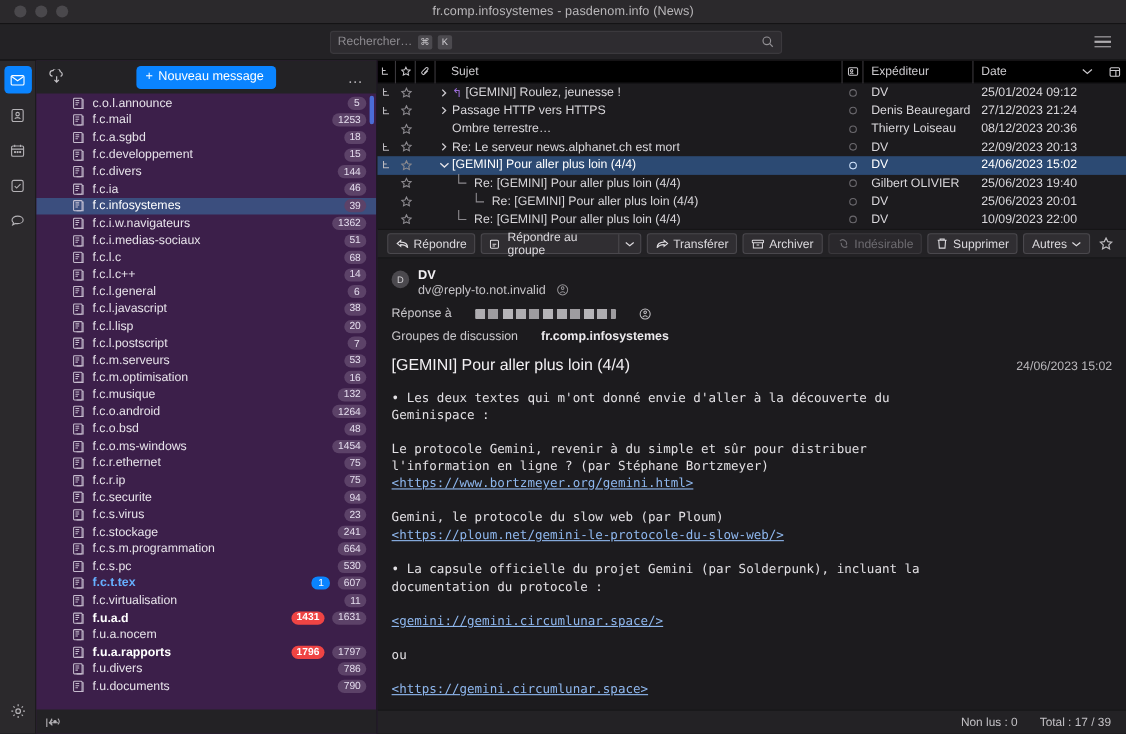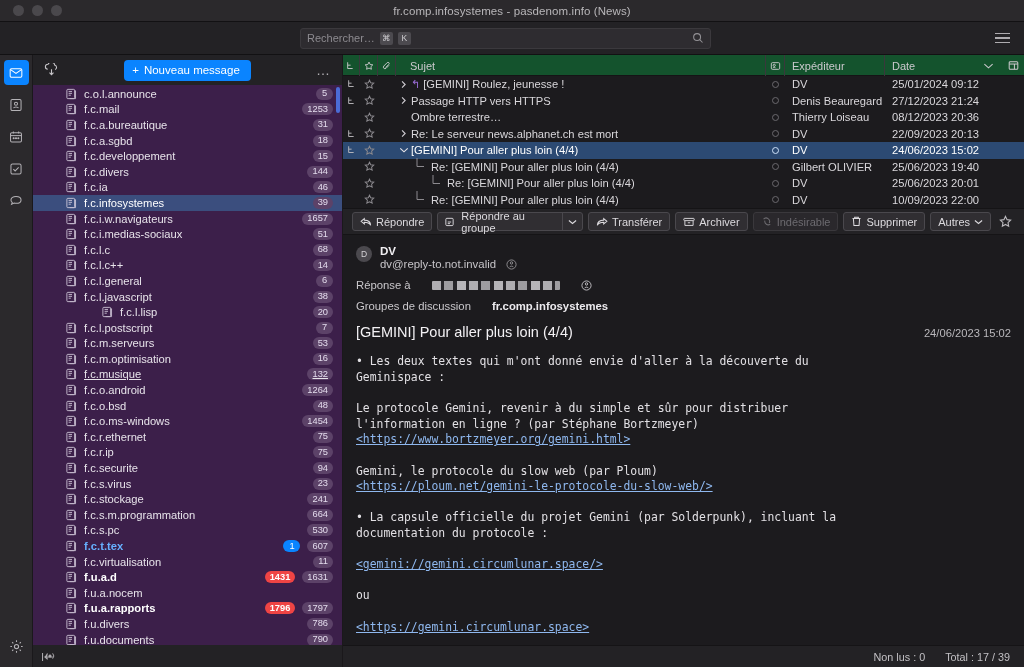--- a/index.html
+++ b/index.html
@@ -112,22 +112,22 @@
   .folder-status {
     height:22px; flex:0 0 22px; background:#232225;
     display:flex; align-items:center; padding-left:10px;
   }
 
   
   .right { flex:1; display:flex; flex-direction:column; min-width:0; background:#1c1b1e; }
 
   
   .list-head {
-    height:21px; flex:0 0 21px; background:#14532d;
-    display:flex; align-items:flex-start; font-size:11px; color:#cbc9cd;
+    height:21px; flex:0 0 21px; background:#000000;
+    display:flex; align-items:center; font-size:11px; color:#cbc9cd;
     border-bottom:1px solid #151416;
   }
   .lh {
     height:21px; display:flex; align-items:center; justify-content:center;
     border-right:1px solid #3a383c;
   }
   .lh.c-thread { width:17px; }
   .lh.c-star { width:18px; }
   .lh.c-att { width:18px; }
   .lh.c-subj { flex:1; justify-content:flex-start; padding-left:14px; }
@@ -339,31 +339,20 @@
               <span class="badge">1253</span>
             </div>
             <div class="folder-row" style="position: relative;">
               <span>
                 <svg class="fico" viewBox="0 0 14 14" fill="none" stroke="#ddd6e4" stroke-width="1.1">
                   <rect x="2.2" y="1.6" width="9" height="10.8" rx="1"></rect>
                   <path d="M4.2 4h4M4.2 6.2h4M4.2 8.4h2.6"></path>
                   <path d="M11.2 3.2h1.1v9.2H5.4"></path>
                 </svg>
               </span>
-              <span class="fname">f.c.a.bureautique</span>
-              <span class="badge">31</span>
-            </div>
-            <div class="folder-row" style="position: relative;">
-              <span>
-                <svg class="fico" viewBox="0 0 14 14" fill="none" stroke="#ddd6e4" stroke-width="1.1">
-                  <rect x="2.2" y="1.6" width="9" height="10.8" rx="1"></rect>
-                  <path d="M4.2 4h4M4.2 6.2h4M4.2 8.4h2.6"></path>
-                  <path d="M11.2 3.2h1.1v9.2H5.4"></path>
-                </svg>
-              </span>
               <span class="fname">f.c.a.sgbd</span>
               <span class="badge">18</span>
             </div>
             <div class="folder-row" style="position: relative;">
               <span>
                 <svg class="fico" viewBox="0 0 14 14" fill="none" stroke="#ddd6e4" stroke-width="1.1">
                   <rect x="2.2" y="1.6" width="9" height="10.8" rx="1"></rect>
                   <path d="M4.2 4h4M4.2 6.2h4M4.2 8.4h2.6"></path>
                   <path d="M11.2 3.2h1.1v9.2H5.4"></path>
                 </svg>
@@ -406,21 +395,21 @@
             </div>
             <div class="folder-row" style="position: relative;">
               <span>
                 <svg class="fico" viewBox="0 0 14 14" fill="none" stroke="#ddd6e4" stroke-width="1.1">
                   <rect x="2.2" y="1.6" width="9" height="10.8" rx="1"></rect>
                   <path d="M4.2 4h4M4.2 6.2h4M4.2 8.4h2.6"></path>
                   <path d="M11.2 3.2h1.1v9.2H5.4"></path>
                 </svg>
               </span>
               <span class="fname">f.c.i.w.navigateurs</span>
-              <span class="badge">1657</span>
+              <span class="badge">1362</span>
             </div>
             <div class="folder-row" style="position: relative;">
               <span>
                 <svg class="fico" viewBox="0 0 14 14" fill="none" stroke="#ddd6e4" stroke-width="1.1">
                   <rect x="2.2" y="1.6" width="9" height="10.8" rx="1"></rect>
                   <path d="M4.2 4h4M4.2 6.2h4M4.2 8.4h2.6"></path>
                   <path d="M11.2 3.2h1.1v9.2H5.4"></path>
                 </svg>
               </span>
               <span class="fname">f.c.i.medias-sociaux</span>
@@ -463,21 +452,21 @@
               <span>
                 <svg class="fico" viewBox="0 0 14 14" fill="none" stroke="#ddd6e4" stroke-width="1.1">
                   <rect x="2.2" y="1.6" width="9" height="10.8" rx="1"></rect>
                   <path d="M4.2 4h4M4.2 6.2h4M4.2 8.4h2.6"></path>
                   <path d="M11.2 3.2h1.1v9.2H5.4"></path>
                 </svg>
               </span>
               <span class="fname">f.c.l.javascript</span>
               <span class="badge">38</span>
             </div>
-            <div class="folder-row" style="position: relative; margin-left: 36px;">
+            <div class="folder-row" style="position: relative;">
               <span>
                 <svg class="fico" viewBox="0 0 14 14" fill="none" stroke="#ddd6e4" stroke-width="1.1">
                   <rect x="2.2" y="1.6" width="9" height="10.8" rx="1"></rect>
                   <path d="M4.2 4h4M4.2 6.2h4M4.2 8.4h2.6"></path>
                   <path d="M11.2 3.2h1.1v9.2H5.4"></path>
                 </svg>
               </span>
               <span class="fname">f.c.l.lisp</span>
               <span class="badge">20</span>
             </div>
@@ -507,21 +496,21 @@
               <span>
                 <svg class="fico" viewBox="0 0 14 14" fill="none" stroke="#ddd6e4" stroke-width="1.1">
                   <rect x="2.2" y="1.6" width="9" height="10.8" rx="1"></rect>
                   <path d="M4.2 4h4M4.2 6.2h4M4.2 8.4h2.6"></path>
                   <path d="M11.2 3.2h1.1v9.2H5.4"></path>
                 </svg>
               </span>
               <span class="fname">f.c.m.optimisation</span>
               <span class="badge">16</span>
             </div>
-            <div class="folder-row" style="position: relative; text-decoration: underline;">
+            <div class="folder-row" style="position: relative;">
               <span>
                 <svg class="fico" viewBox="0 0 14 14" fill="none" stroke="#ddd6e4" stroke-width="1.1">
                   <rect x="2.2" y="1.6" width="9" height="10.8" rx="1"></rect>
                   <path d="M4.2 4h4M4.2 6.2h4M4.2 8.4h2.6"></path>
                   <path d="M11.2 3.2h1.1v9.2H5.4"></path>
                 </svg>
               </span>
               <span class="fname">f.c.musique</span>
               <span class="badge">132</span>
             </div>

